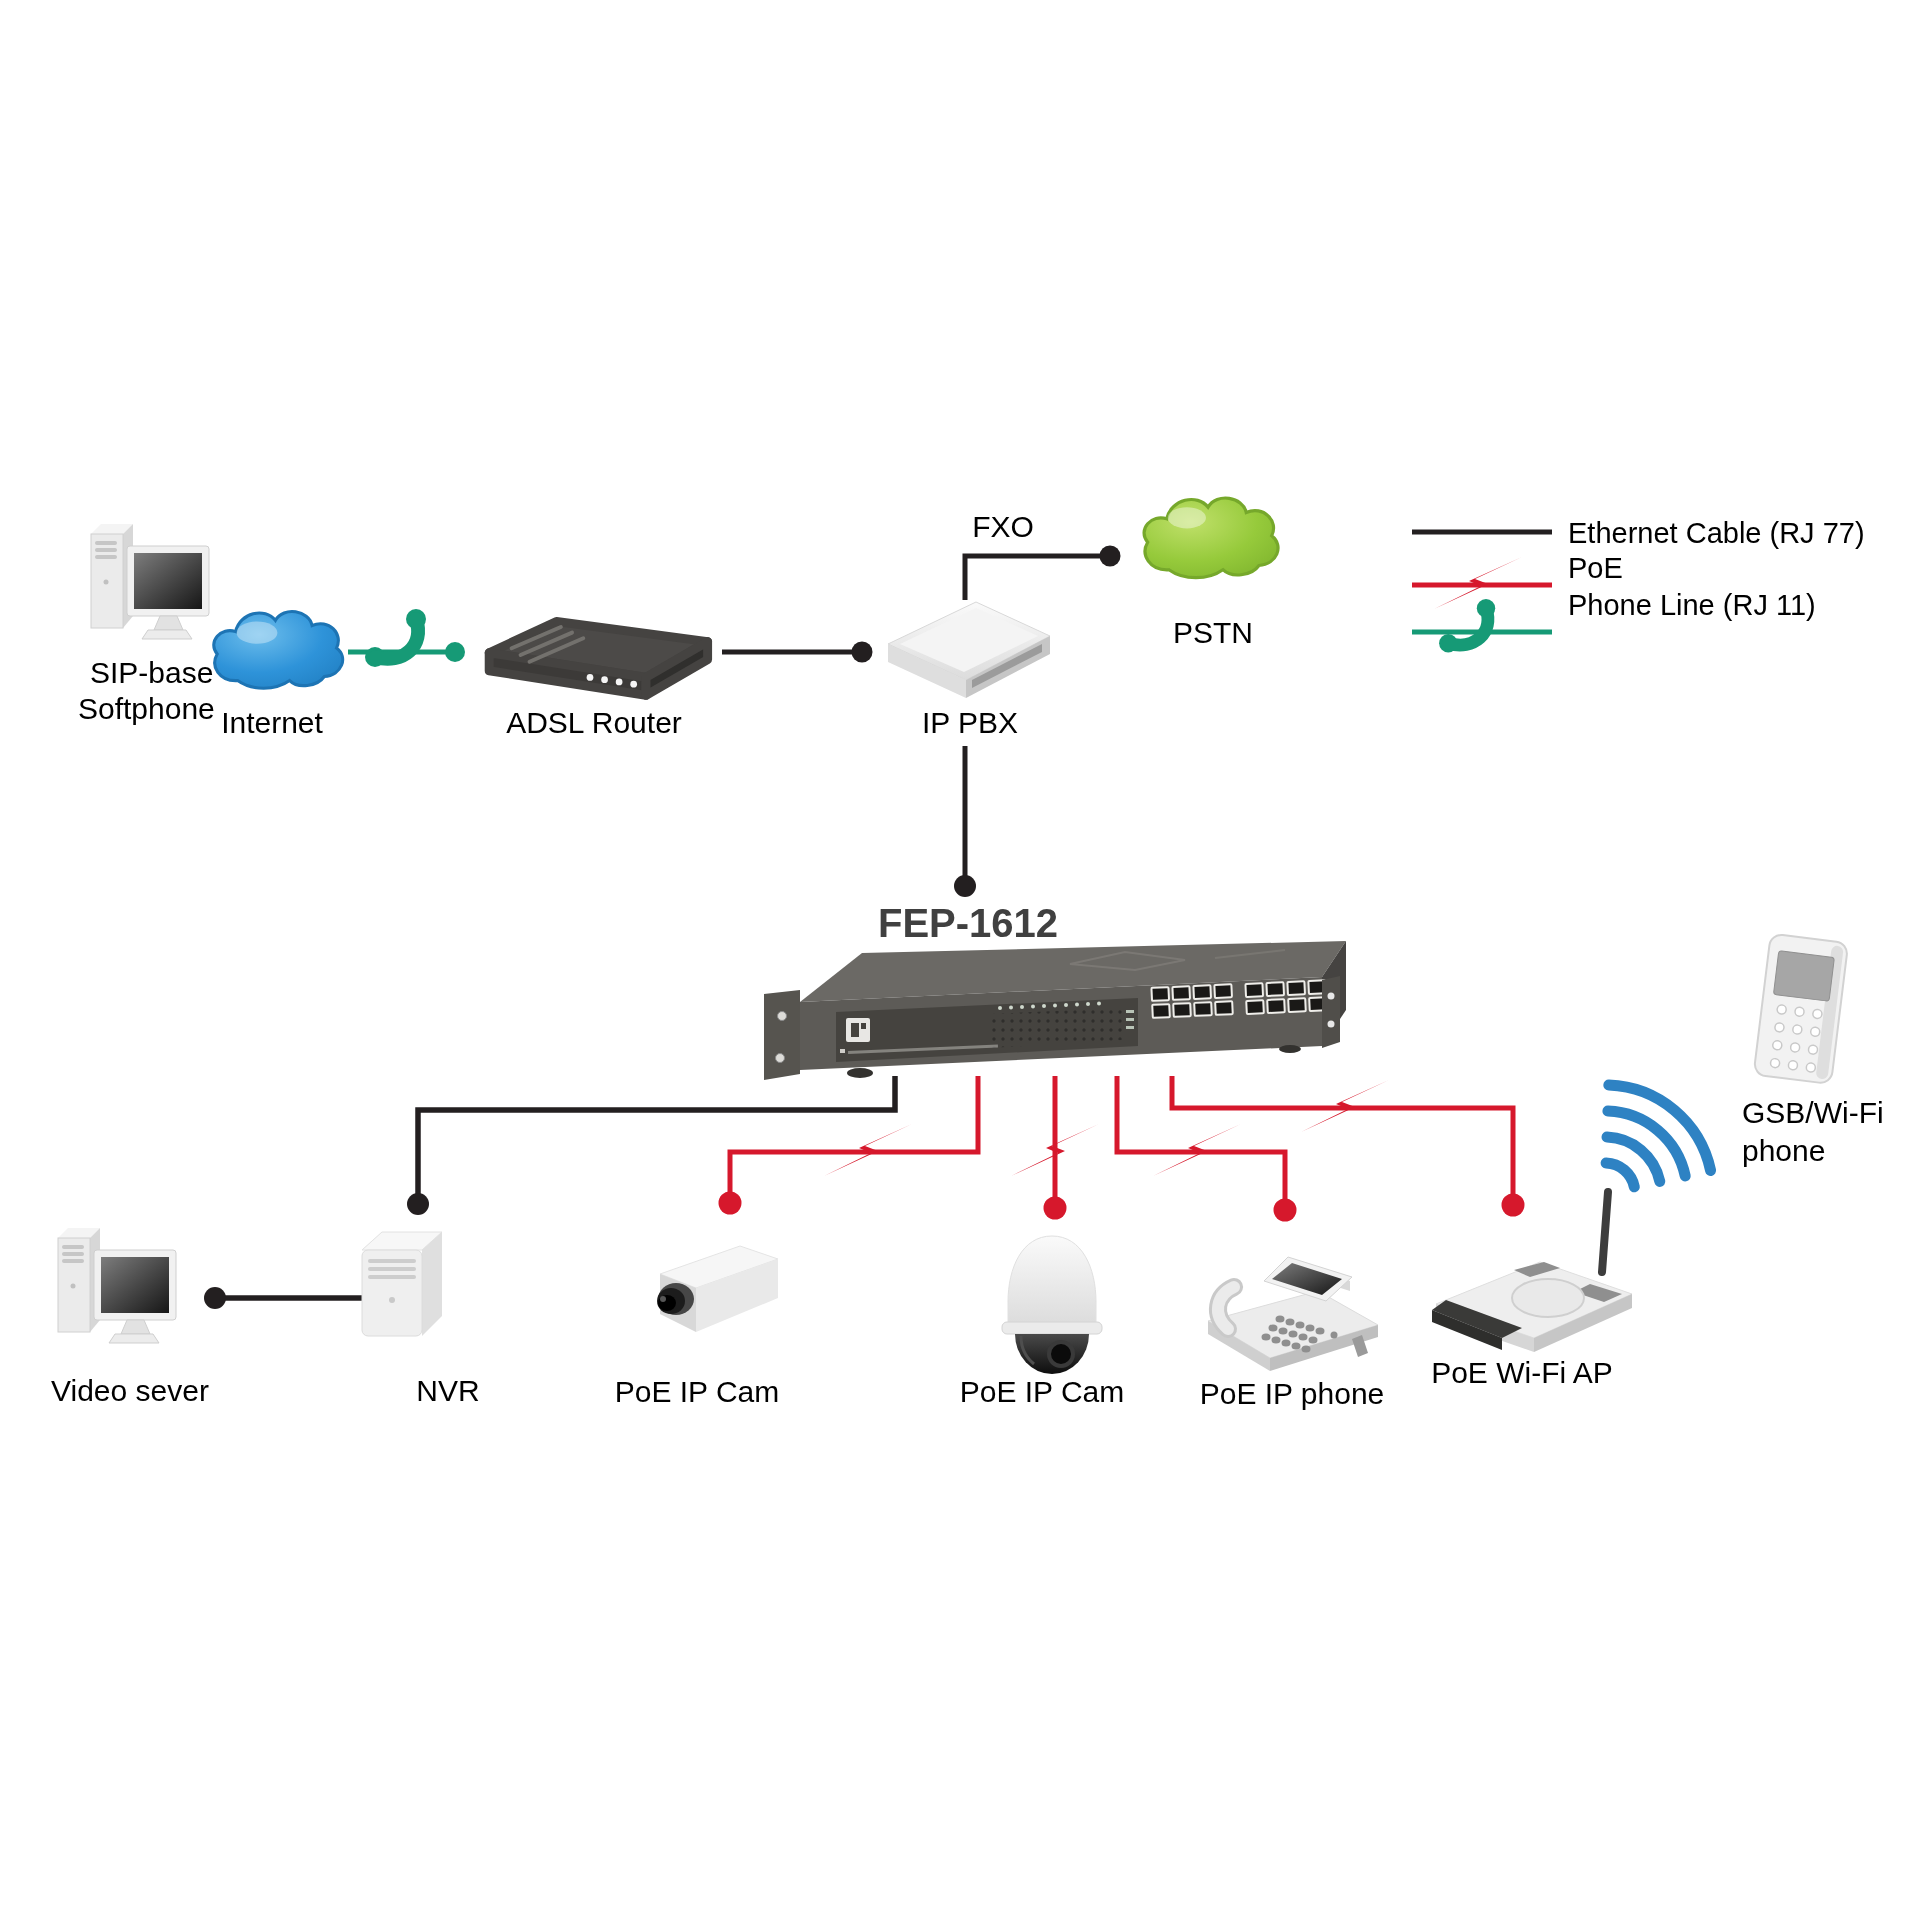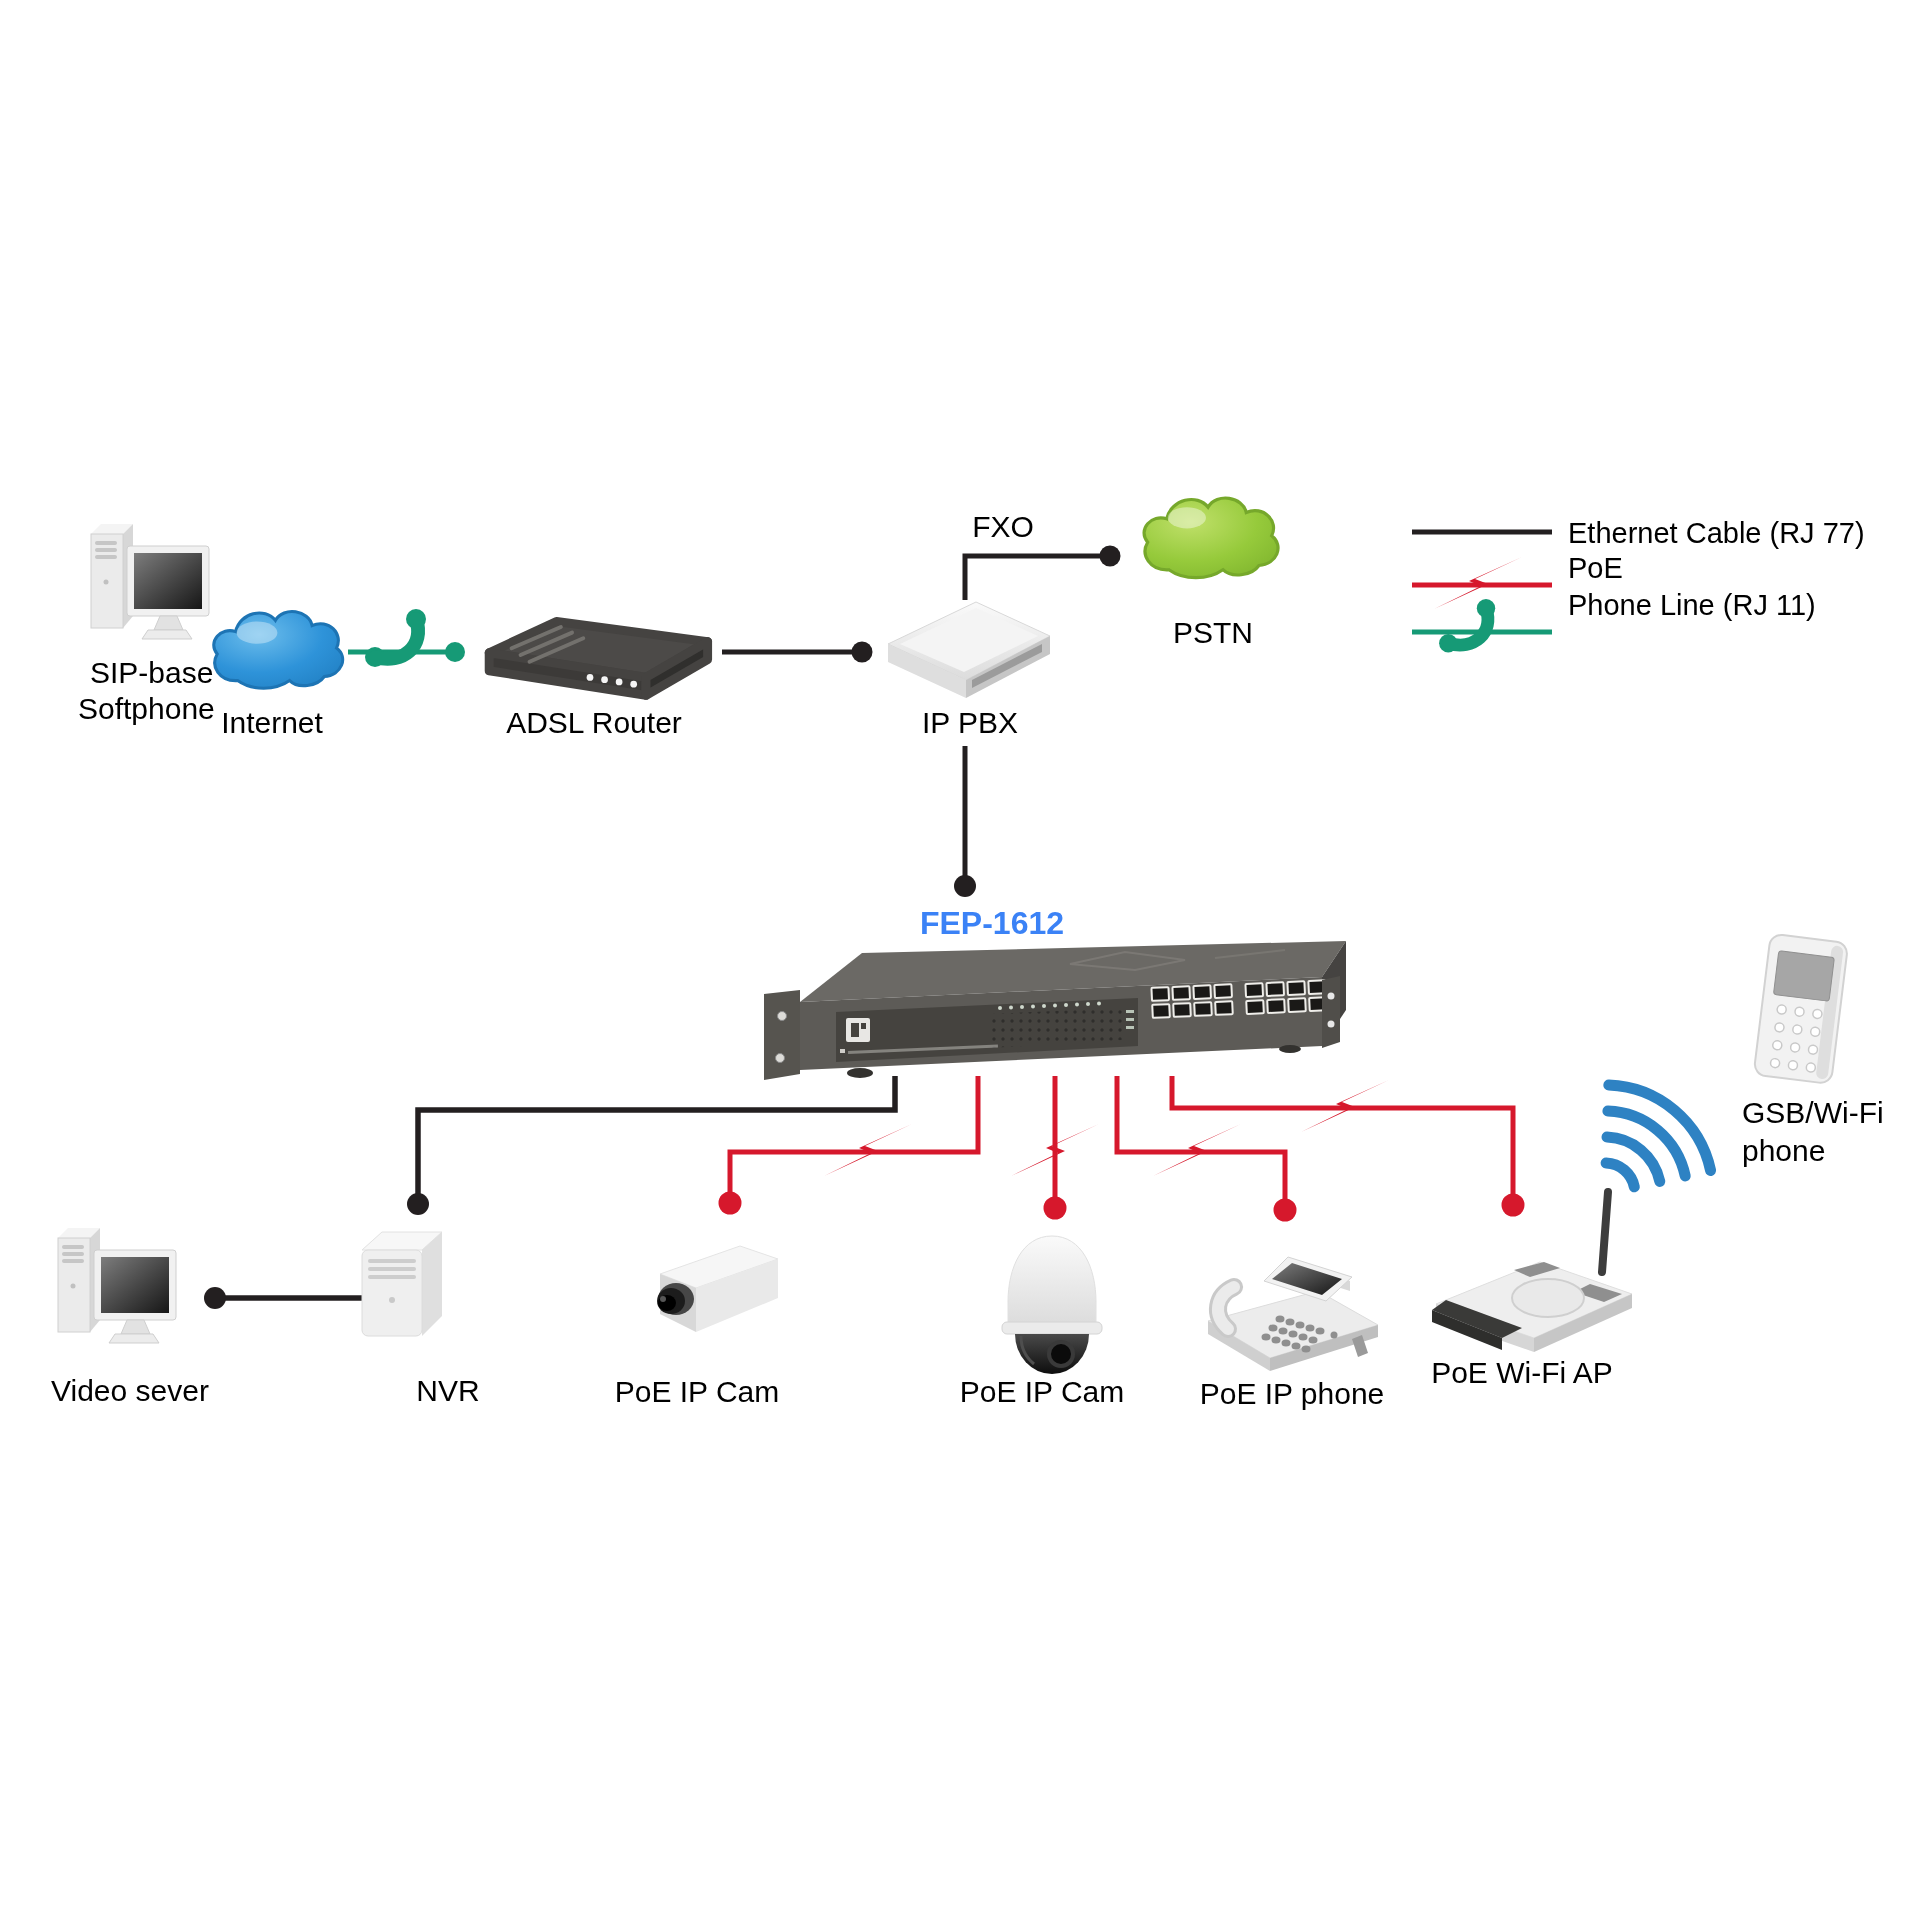--- a/index.html
+++ b/index.html
@@ -1,21 +1,21 @@
 <!DOCTYPE html>
 <html><head>
 <meta charset="utf-8">
 <style>
   html,body{margin:0;padding:0;background:#ffffff;}
   .canvas{position:relative;width:1920px;height:1920px;background:#ffffff;overflow:hidden;
           font-family:"Liberation Sans",sans-serif;}
   .canvas svg.layer{position:absolute;left:0;top:0;}
   .lbl{position:absolute;font-size:30px;line-height:34px;color:#000000;white-space:nowrap;}
   .center{transform:translateX(-50%);}
-  .bold{font-weight:bold;font-size:32px;color:#3b82f6;margin-left:24px;}
+  .bold{font-weight:bold;font-size:40px;color:#404040;}
   .legend-lbl{font-size:29px;}
 </style>
 </head>
 <body>
 
 <div class="canvas">
 
 <svg class="layer" width="1920" height="1920" viewBox="0 0 1920 1920">
   <defs>
     <linearGradient id="gradScreen" x1="0" y1="0" x2="1" y2="1">

